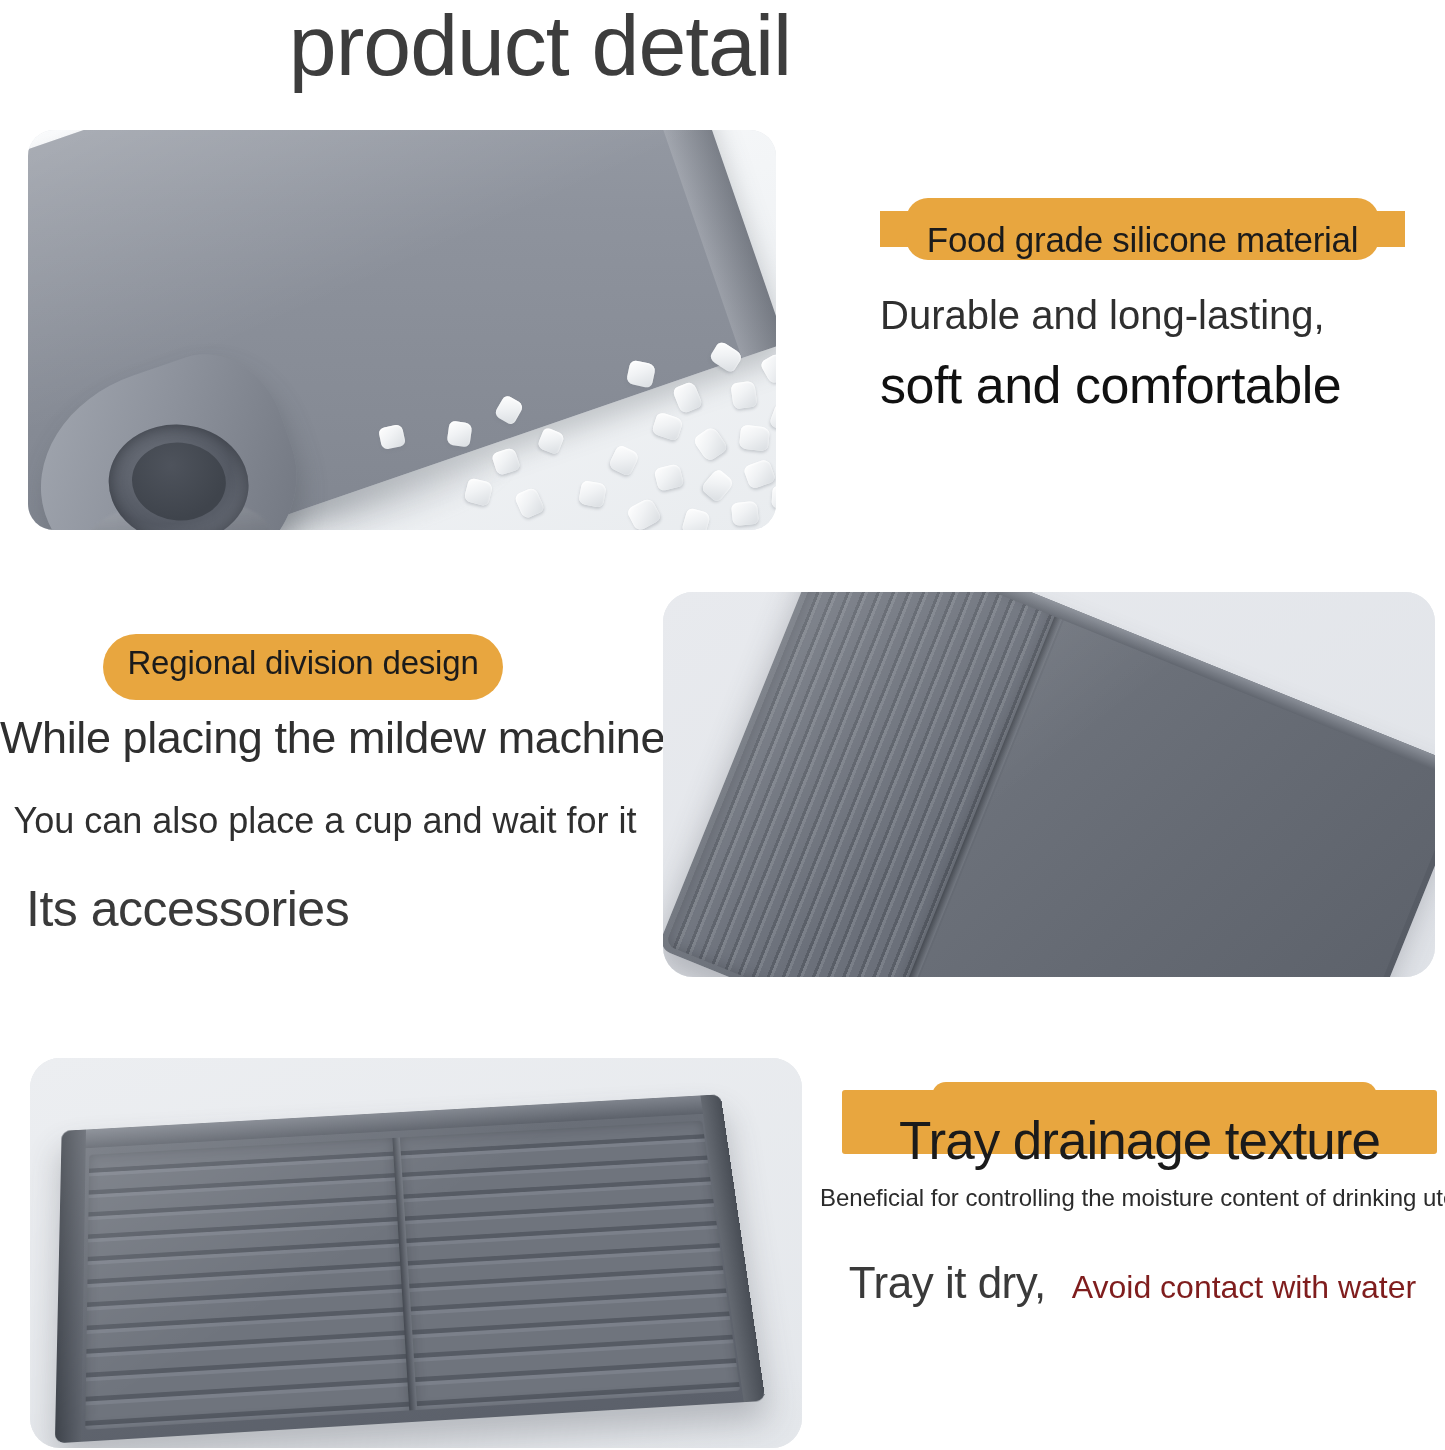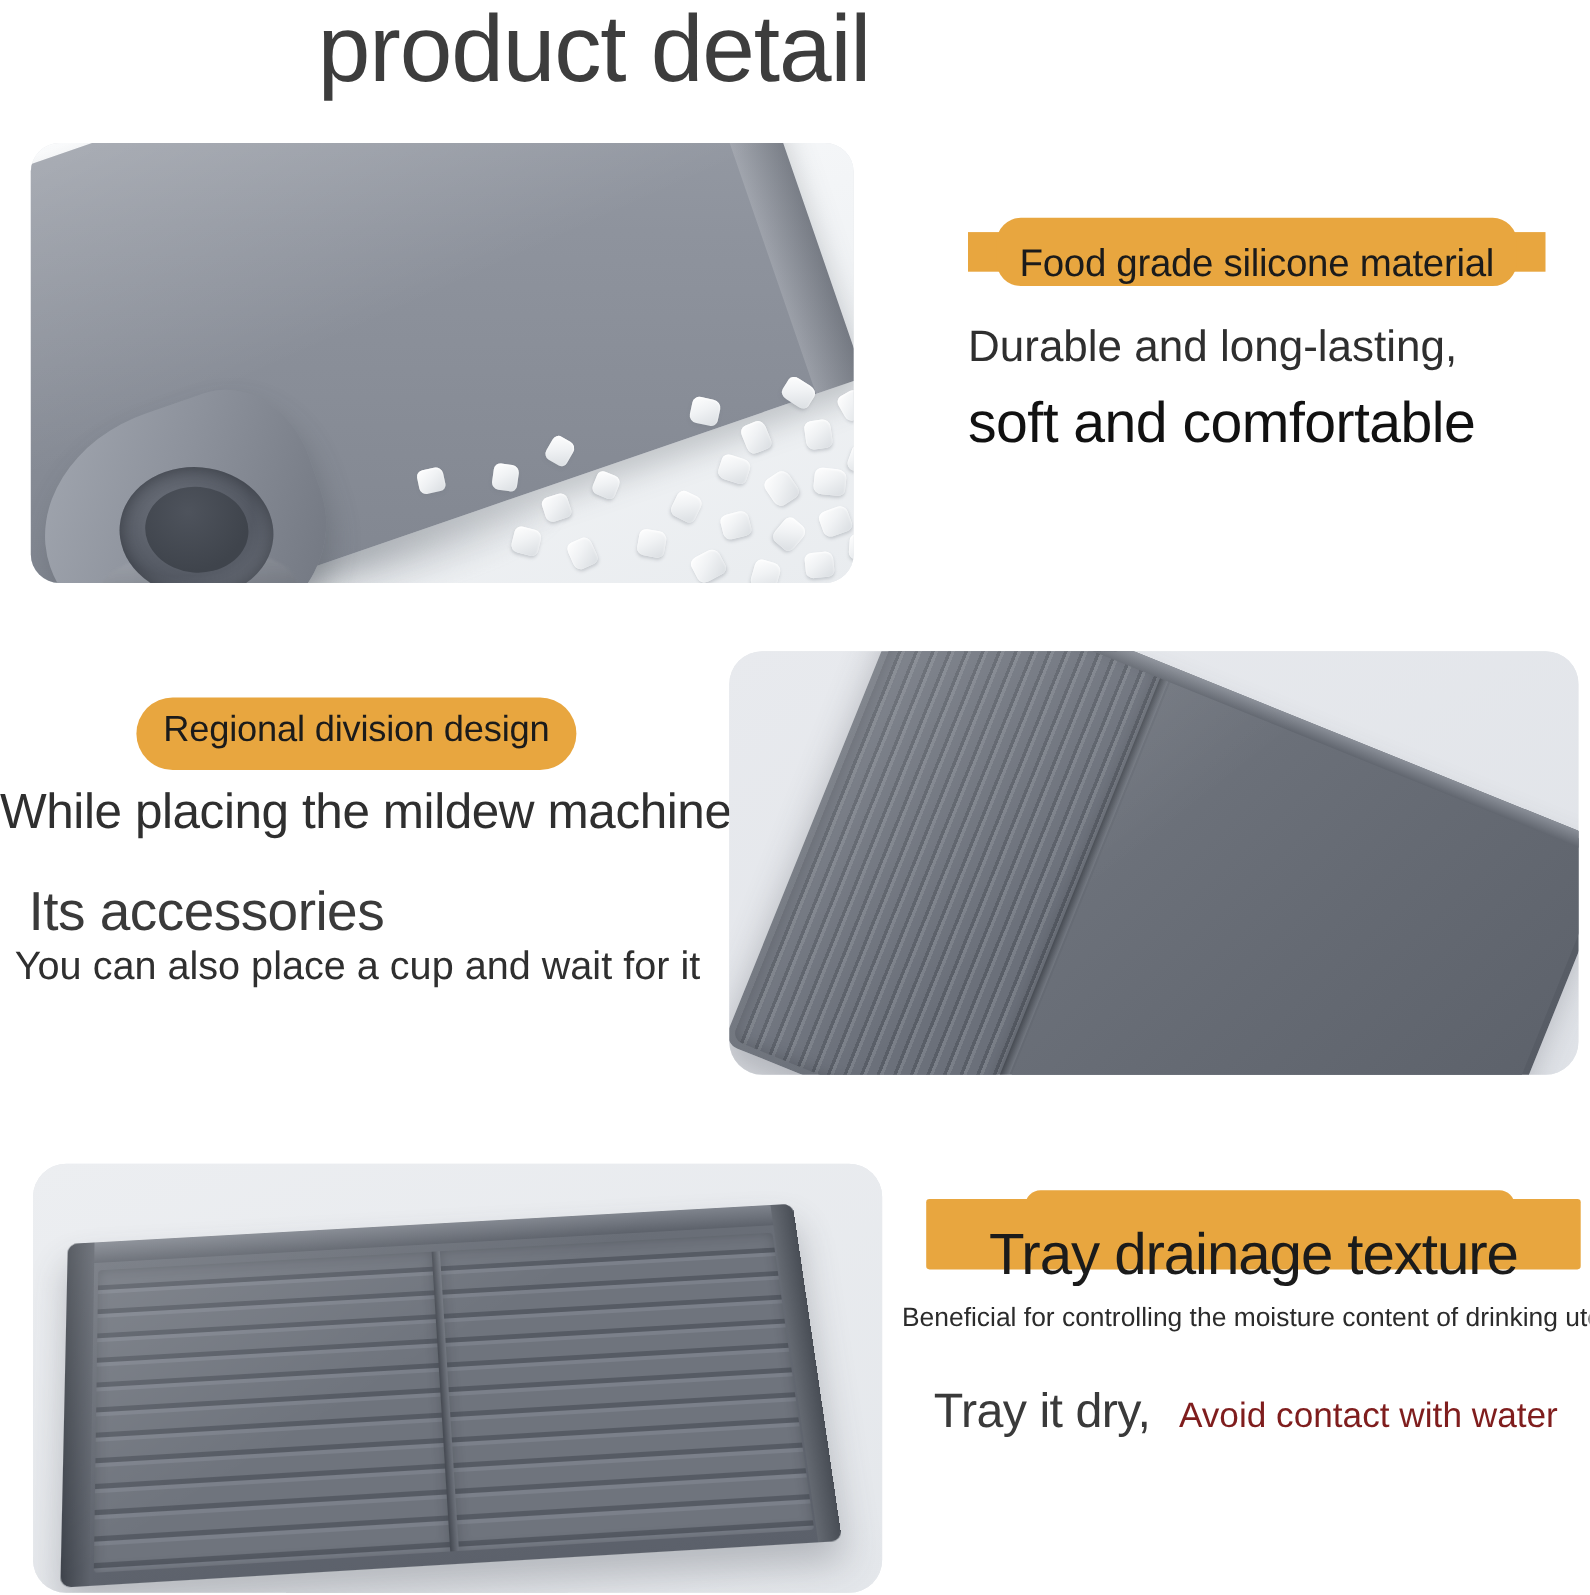--- a/index.html
+++ b/index.html
@@ -263,21 +263,21 @@
   }
   .badge-1 .bar-tab-l { left: 0;  top: 13px; width: 40px; height: 36px; }
   .badge-1 .bar-tab-r { right: 0; top: 13px; width: 40px; height: 36px; }
   .badge-1 .badge-text {
     position: relative; z-index: 2;
     font-size: 35px;
     letter-spacing: -.3px;
   }
 
   
-  .badge-2 { left: 124px; top: 634px; width: 400px; height: 66px; }
+  .badge-2 { left: 103px; top: 634px; width: 400px; height: 66px; }
   .badge-2 .bar-center { left: 0; right: 0; top: 0; height: 66px; border-radius: 33px; }
   .badge-2 .badge-text {
     position: relative; z-index: 2;
     font-size: 33px;
     letter-spacing: -.2px;
     transform: translateY(-4px);
   }
 
   
   .badge-3 { left: 842px; top: 1082px; width: 595px; height: 72px; }
@@ -378,22 +378,22 @@
   <div class="tline b1-l2">soft and comfortable</div>
 </div>
 
 <div class="badge badge-2">
   <span class="badge-shape bar-center"></span>
   <span class="badge-text">Regional division design</span>
 </div>
 
 <div class="tblock block-2">
   <div class="tline b2-l1">While placing the mildew machine</div>
+  <div class="tline b2-l2">You can also place a cup and wait for it</div>
   <div class="tline b2-l3">Its accessories</div>
-  <div class="tline b2-l2">You can also place a cup and wait for it</div>
 </div>
 
 <div class="photo photo-2">
   <div class="scene">
     <div class="p2-bg"></div>
     <div class="p2-mat">
       <div class="p2-body"></div>
       <div class="p2-ribbed"></div>
       <div class="p2-divider"></div>
       <div class="p2-smooth"></div>

